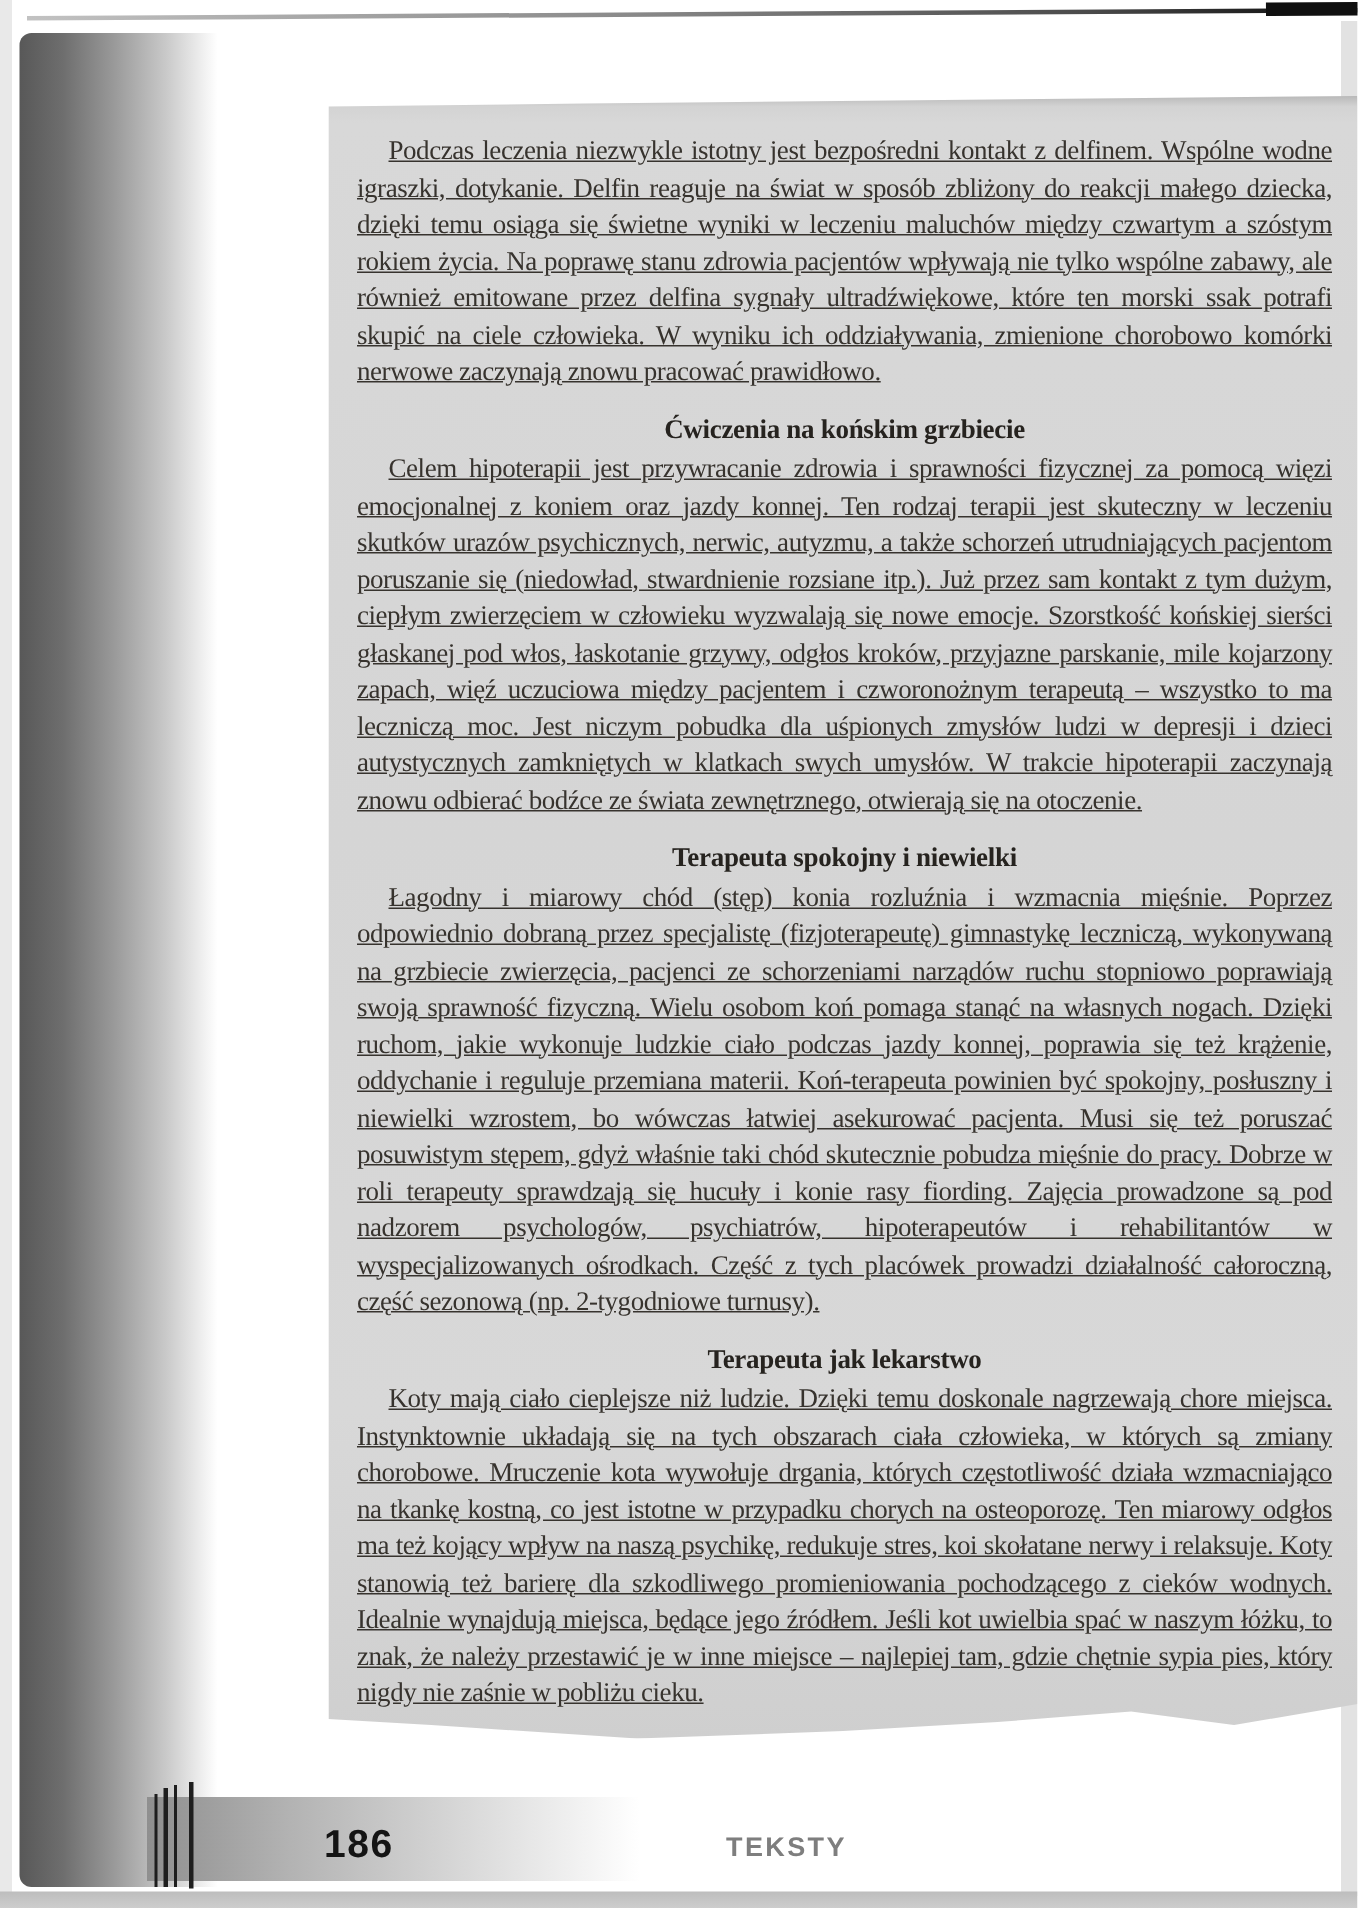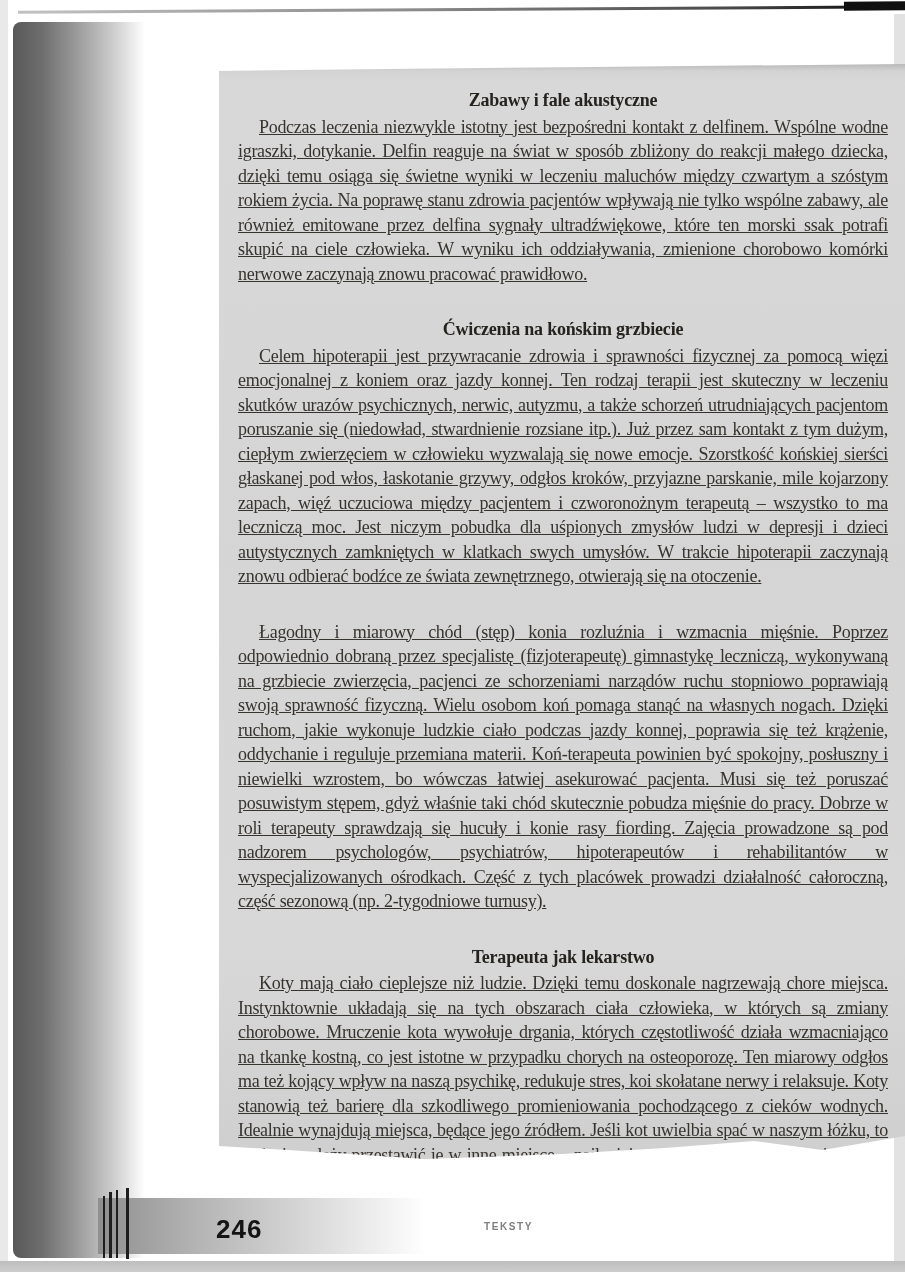--- a/index.html
+++ b/index.html
@@ -60,21 +60,21 @@
       100% calc(100% - 24px), 88% calc(100% - 10px), 78% calc(100% - 19px),
       65% calc(100% - 12px), 50% calc(100% - 6px), 30% calc(100% - 1px),
       10% calc(100% - 10px), 0 calc(100% - 14px)
     );
     filter: drop-shadow(0 1px 0 rgba(110,110,110,0.75));
     color: #37332e;
     font-size: 18px;
     line-height: 24.5px;
     letter-spacing: -0.3px;
   }
-  .section:not(:first-child) { margin-top: 31px; }
+  .section:not(:first-child) { margin-top: 14px; }
   .section h2 {
     margin: 0 0 2px 0;
     font-size: 18px;
     font-weight: bold;
     text-align: center;
     color: #26231f;
     letter-spacing: -0.2px;
   }
   .section p {
     margin: 0;
@@ -107,21 +107,21 @@
     font-family: "Liberation Sans", sans-serif;
     font-weight: bold;
     font-size: 26px;
     letter-spacing: 1px;
     color: #141414;
   }
   .section-label {
     left: 484px; top: 1221px;
     font-family: "Liberation Sans", sans-serif;
     font-weight: bold;
-    font-size: 10px;
+    font-size: 18px;
     letter-spacing: 1.6px;
     color: #7e7e7e;
   }
   .bottom-strip {
     left: 0; top: 1261px; width: 905px; height: 11px;
     background: linear-gradient(180deg, #bdbdbd, #cdcdcd);
   }
 </style>
 </head>
 <body>
@@ -131,43 +131,43 @@
 <div class="abs gutter-shadow"></div>
 
 <div class="abs top-edge"></div>
 
 <div class="abs right-strip"></div>
 <div class="abs right-edge-line"></div>
 
 <div class="abs scan-block">
 
   <div class="section">
-    <h2>Zabawy i fale akustyczne</h2>
     <p>Podczas leczenia niezwykle istotny jest bezpośredni kontakt z delfinem. Wspólne wodne igraszki, dotykanie. Delfin reaguje na świat w sposób zbliżony do reakcji małego dziecka, dzięki temu osiąga się świetne wyniki w leczeniu maluchów między czwartym a szóstym rokiem życia. Na poprawę stanu zdrowia pacjentów wpływają nie tylko wspólne zabawy, ale również emitowane przez delfina sygnały ultradźwiękowe, które ten morski ssak potrafi skupić na ciele człowieka. W wyniku ich oddziaływania, zmienione chorobowo komórki nerwowe zaczynają znowu pracować prawidłowo.</p>
   </div>
 
   <div class="section">
     <h2>Ćwiczenia na końskim grzbiecie</h2>
     <p>Celem hipoterapii jest przywracanie zdrowia i sprawności fizycznej za pomocą więzi emocjonalnej z koniem oraz jazdy konnej. Ten rodzaj terapii jest skuteczny w leczeniu skutków urazów psychicznych, nerwic, autyzmu, a także schorzeń utrudniających pacjentom poruszanie się (niedowład, stwardnienie rozsiane itp.). Już przez sam kontakt z tym dużym, ciepłym zwierzęciem w człowieku wyzwalają się nowe emocje. Szorstkość końskiej sierści głaskanej pod włos, łaskotanie grzywy, odgłos kroków, przyjazne parskanie, mile kojarzony zapach, więź uczuciowa między pacjentem i czworonożnym terapeutą – wszystko to ma leczniczą moc. Jest niczym pobudka dla uśpionych zmysłów ludzi w depresji i dzieci autystycznych zamkniętych w klatkach swych umysłów. W trakcie hipoterapii zaczynają znowu odbierać bodźce ze świata zewnętrznego, otwierają się na otoczenie.</p>
   </div>
 
   <div class="section">
+    <h2>Terapeuta spokojny i niewielki</h2>
     <p>Łagodny i miarowy chód (stęp) konia rozluźnia i wzmacnia mięśnie. Poprzez odpowiednio dobraną przez specjalistę (fizjoterapeutę) gimnastykę leczniczą, wykonywaną na grzbiecie zwierzęcia, pacjenci ze schorzeniami narządów ruchu stopniowo poprawiają swoją sprawność fizyczną. Wielu osobom koń pomaga stanąć na własnych nogach. Dzięki ruchom, jakie wykonuje ludzkie ciało podczas jazdy konnej, poprawia się też krążenie, oddychanie i reguluje przemiana materii. Koń-terapeuta powinien być spokojny, posłuszny i niewielki wzrostem, bo wówczas łatwiej asekurować pacjenta. Musi się też poruszać posuwistym stępem, gdyż właśnie taki chód skutecznie pobudza mięśnie do pracy. Dobrze w roli terapeuty sprawdzają się hucuły i konie rasy fiording. Zajęcia prowadzone są pod nadzorem psychologów, psychiatrów, hipoterapeutów i rehabilitantów w wyspecjalizowanych ośrodkach. Część z tych placówek prowadzi działalność całoroczną, część sezonową (np. 2-tygodniowe turnusy).</p>
   </div>
 
   <div class="section">
     <h2>Terapeuta jak lekarstwo</h2>
     <p>Koty mają ciało cieplejsze niż ludzie. Dzięki temu doskonale nagrzewają chore miejsca. Instynktownie układają się na tych obszarach ciała człowieka, w których są zmiany chorobowe. Mruczenie kota wywołuje drgania, których częstotliwość działa wzmacniająco na tkankę kostną, co jest istotne w przypadku chorych na osteoporozę. Ten miarowy odgłos ma też kojący wpływ na naszą psychikę, redukuje stres, koi skołatane nerwy i relaksuje. Koty stanowią też barierę dla szkodliwego promieniowania pochodzącego z cieków wodnych. Idealnie wynajdują miejsca, będące jego źródłem. Jeśli kot uwielbia spać w naszym łóżku, to znak, że należy przestawić je w inne miejsce – najlepiej tam, gdzie chętnie sypia pies, który nigdy nie zaśnie w pobliżu cieku.</p>
   </div>
 
   <div class="attribution">Claudia nr 12/200</div>
 </div>
 
 <div class="abs footer-band"></div>
 <div class="abs binding-stripe stripe-1"></div>
 <div class="abs binding-stripe stripe-2"></div>
 <div class="abs binding-stripe stripe-3"></div>
 <div class="abs binding-stripe stripe-4"></div>
 
-<div class="abs page-number">246</div>
+<div class="abs page-number">186</div>
 <div class="abs section-label">TEKSTY</div>
 
 <div class="abs bottom-strip"></div>
 
 </body></html>

